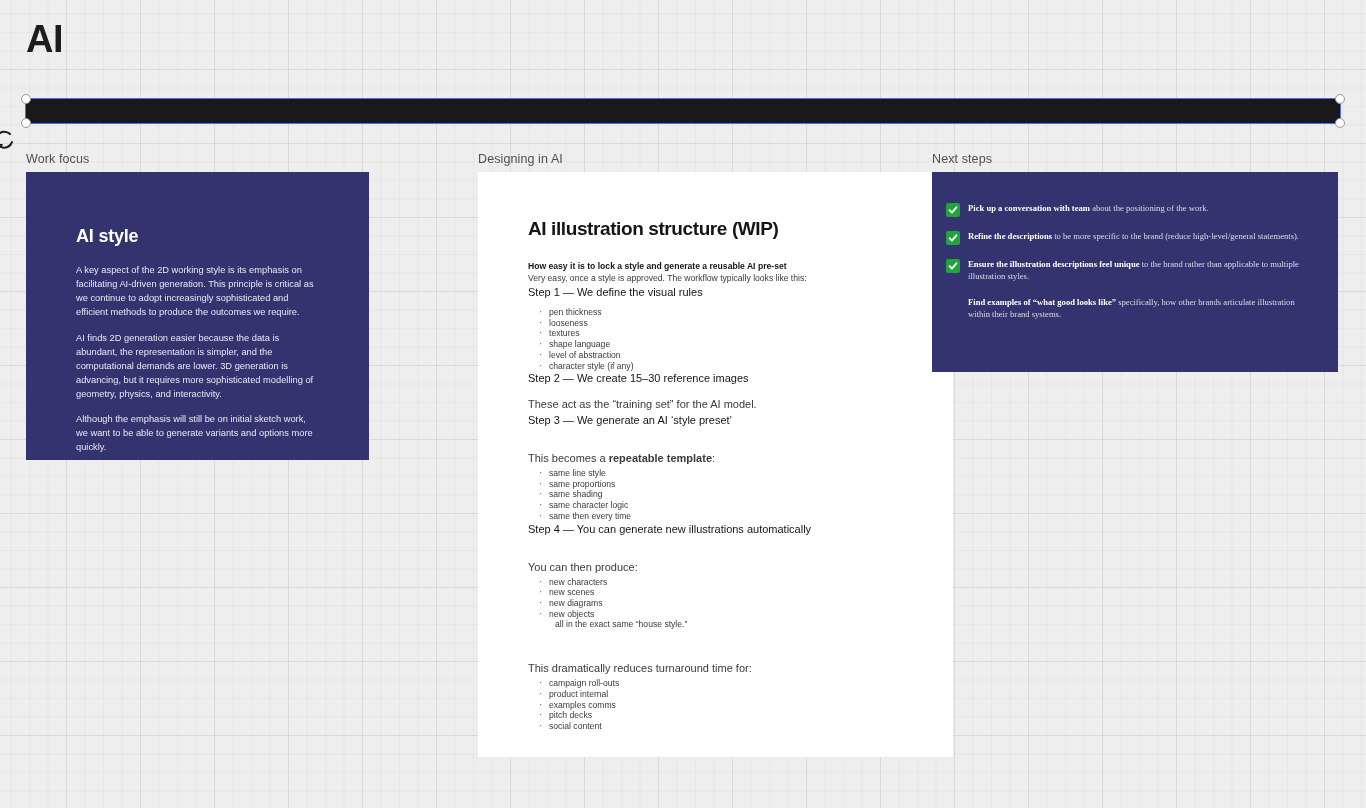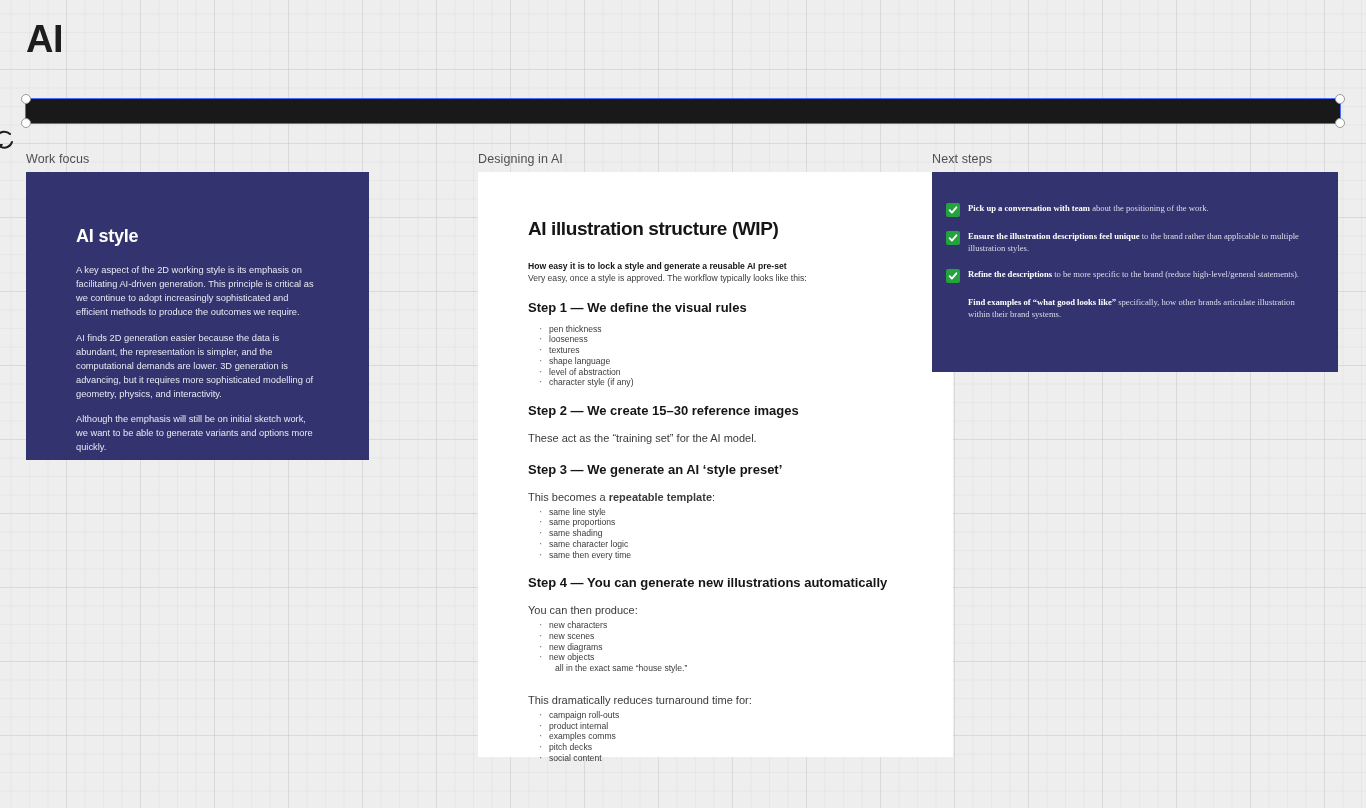--- a/index.html
+++ b/index.html
@@ -144,33 +144,32 @@
     font-weight: bold;
     line-height: 1.45;
   }
   .ds-text {
     color: #3a3a3a;
     font-size: 8.6px;
     line-height: 1.45;
   }
   .ds-step {
     color: #151515;
-    font-size: 13px;
-    font-weight: bold;
-    line-height: 1.45;
-    margin-top: 14px;
+    font-size: 11px;
+    font-weight: normal;
+    line-height: 1.45;
     margin-bottom: 4px;
   }
   .ds-lead {
     color: #3a3a3a;
     font-size: 11px;
     line-height: 1.45;
     margin-top: 10px;
   }
-  .ds-lead.tight { margin-top: 10px; margin-bottom: 1px; }
+  .ds-lead.tight { margin-top: 22px; margin-bottom: 1px; }
   ul.ds-list {
     list-style: none;
     margin: 6px 0 0 0;
     padding: 0;
   }
   ul.ds-list.tight { margin-top: 1px; }
   ul.ds-list li {
     position: relative;
     color: #3a3a3a;
     font-size: 8.6px;
@@ -318,30 +317,30 @@
         </span>
         <span class="ns-text"><b>Pick up a conversation with team</b><span> about the positioning of the work.</span></span>
       </div>
 
       <div class="ns-item">
         <span class="ns-check">
           <svg width="10" height="10" viewBox="0 0 10 10">
               <path d="M1.6 5.2 L3.9 7.6 L8.4 2.3" stroke="#ffffff" stroke-width="1.8" fill="none" stroke-linecap="round" stroke-linejoin="round"></path>
             </svg>
         </span>
-        <span class="ns-text"><b>Ensure the illustration descriptions feel unique</b><span> to the brand rather than applicable to multiple illustration styles.</span></span>
+        <span class="ns-text"><b>Refine the descriptions</b><span> to be more specific to the brand (reduce high-level/general statements).</span></span>
       </div>
 
       <div class="ns-item">
         <span class="ns-check">
           <svg width="10" height="10" viewBox="0 0 10 10">
               <path d="M1.6 5.2 L3.9 7.6 L8.4 2.3" stroke="#ffffff" stroke-width="1.8" fill="none" stroke-linecap="round" stroke-linejoin="round"></path>
             </svg>
         </span>
-        <span class="ns-text"><b>Refine the descriptions</b><span> to be more specific to the brand (reduce high-level/general statements).</span></span>
+        <span class="ns-text"><b>Ensure the illustration descriptions feel unique</b><span> to the brand rather than applicable to multiple illustration styles.</span></span>
       </div>
 
       <div class="ns-item">
         <span class="ns-check blank"></span>
         <span class="ns-text"><b>Find examples of “what good looks like”</b><span> specifically, how other brands articulate illustration within their brand systems.</span></span>
       </div>
 
     </div>
   </div>
 

